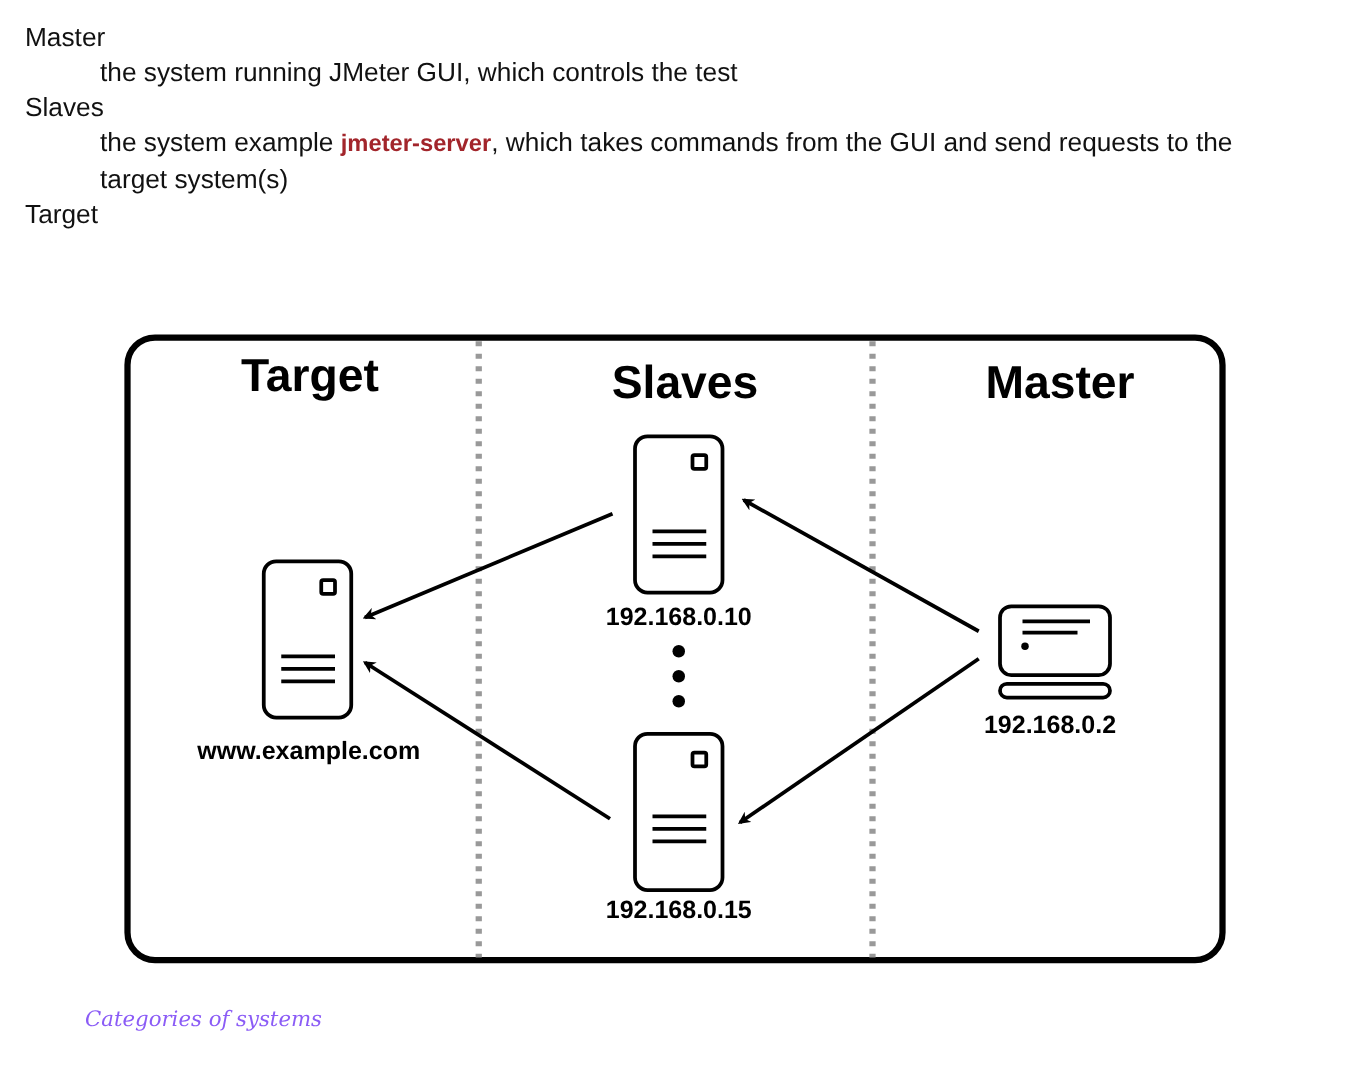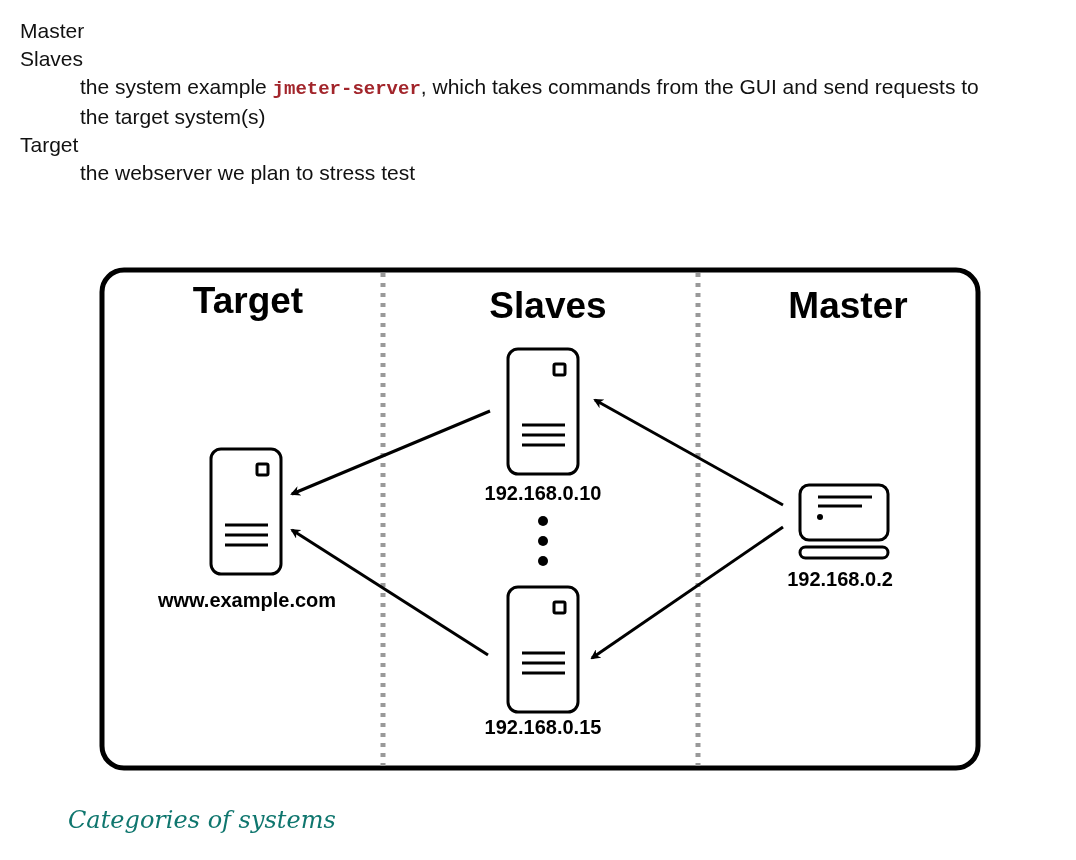--- a/index.html
+++ b/index.html
@@ -1,35 +1,35 @@
 <!DOCTYPE html>
 <html><head>
 <meta charset="utf-8">
 <style>
   html, body { margin:0; padding:0; background:#ffffff; }
   body { width:1076px; height:860px; position:relative; overflow:hidden;
          font-family:"Liberation Sans", sans-serif; color:#111; }
   .deflist { position:absolute; left:20px; top:17px; font-size:21px; line-height:28px; }
   .dt { margin:0; }
   .dd { margin:0 0 0 60px; max-width:910px; }
-  code.term { font-family:Liberation Mono, monospace; font-weight:bold; color:#a2252b; font-size:19px; }
+  code.term { font-family:Liberation Sans, sans-serif; font-weight:bold; color:#a2252b; font-size:19px; }
   #diagram { position:absolute; left:0; top:0; }
   .caption { position:absolute; left:68px; top:806px; font-family:"DejaVu Serif", serif;
-             font-style:italic; font-size:24px; color:#0f766e; }
+             font-style:italic; font-size:17px; color:#8b5cf6; }
   svg text { font-family:"Liberation Sans", sans-serif; font-weight:bold; fill:#000; }
 </style>
 </head>
 <body>
 
 <div class="deflist">
   <div class="dt">Master</div>
+  <div class="dd">the system running JMeter GUI, which controls the test</div>
   <div class="dt">Slaves</div>
   <div class="dd"><span>the system example </span><code class="term">jmeter-server</code><span>, which takes commands from the GUI and send requests to the target system(s)</span></div>
   <div class="dt">Target</div>
-  <div class="dd">the webserver we plan to stress test</div>
 </div>
 
 <svg id="diagram" width="1076" height="860">
   <defs>
     <marker id="arrowhead" markerWidth="10" markerHeight="10" refX="8" refY="5" orient="auto" markerUnits="userSpaceOnUse" viewBox="0 0 10 10">
       <path d="M0,0 L10,5 L0,10 L3,5 Z" fill="#000"></path>
     </marker>
   </defs>
 
   <rect x="102" y="270" width="876" height="498" rx="22" ry="22" fill="none" stroke="#000" stroke-width="5"></rect>

